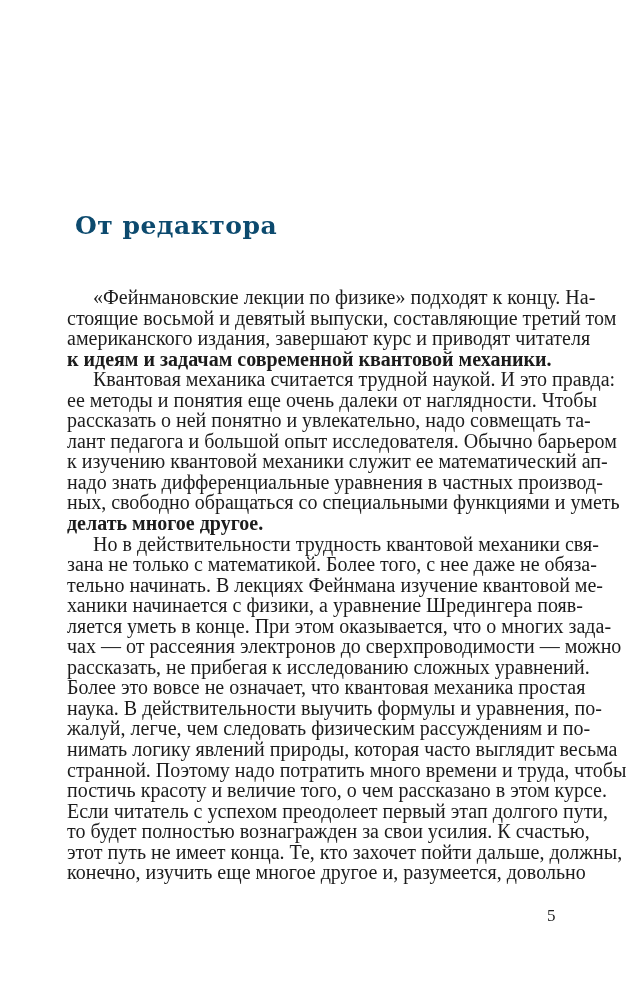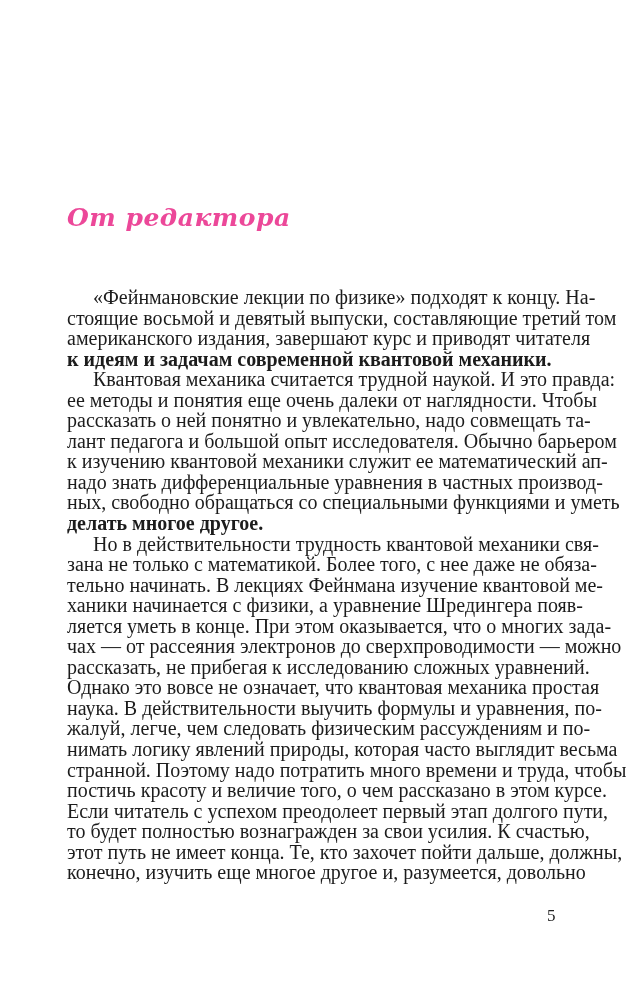--- a/index.html
+++ b/index.html
@@ -1,21 +1,21 @@
 <!DOCTYPE html>
 <html><head>
 <meta charset="utf-8">
 <style>
   html, body { margin: 0; padding: 0; background: #ffffff; }
   body { width: 644px; height: 1000px; position: relative; overflow: hidden; color: #1a1a1a; }
   .page { position: absolute; left: 0; top: 0; width: 644px; height: 1000px; background: #fff; }
   .title {
     position: absolute; left: 67px; top: 203px;
-    font-family: "DejaVu Serif", serif; font-style: italic; font-weight: bold;
-    font-size: 25px; letter-spacing: 0.5px; color: #ec4899; margin: 0;
+    font-family: "DejaVu Serif", serif; font-weight: bold;
+    font-size: 25px; letter-spacing: 0.5px; color: #0c4a6e; margin: 8px;
   }
   .body-text {
     position: absolute; left: 67px; top: 287px; width: 490px;
     font-family: "Liberation Serif", serif; font-size: 20px; line-height: 20.55px;
     color: #1c1c1c;
   }
   .line { display: block; white-space: nowrap; text-align: justify; text-align-last: justify; height: 20.55px; }
   .line.last { text-align-last: left; font-weight: bold; }
   .line.indent { padding-left: 26px; }
   .page-number {
@@ -42,21 +42,21 @@
     <span class="line">надо знать дифференциальные уравнения в частных производ-</span>
     <span class="line">ных, свободно обращаться со специальными функциями и уметь</span>
     <span class="line last">делать многое другое.</span>
     <span class="line indent">Но в действительности трудность квантовой механики свя-</span>
     <span class="line">зана не только с математикой. Более того, с нее даже не обяза-</span>
     <span class="line">тельно начинать. В лекциях Фейнмана изучение квантовой ме-</span>
     <span class="line">ханики начинается с физики, а уравнение Шредингера появ-</span>
     <span class="line">ляется уметь в конце. При этом оказывается, что о многих зада-</span>
     <span class="line">чах — от рассеяния электронов до сверхпроводимости — можно</span>
     <span class="line">рассказать, не прибегая к исследованию сложных уравнений.</span>
-    <span class="line">Однако это вовсе не означает, что квантовая механика простая</span>
+    <span class="line">Более это вовсе не означает, что квантовая механика простая</span>
     <span class="line">наука. В действительности выучить формулы и уравнения, по-</span>
     <span class="line">жалуй, легче, чем следовать физическим рассуждениям и по-</span>
     <span class="line">нимать логику явлений природы, которая часто выглядит весьма</span>
     <span class="line">странной. Поэтому надо потратить много времени и труда, чтобы</span>
     <span class="line">постичь красоту и величие того, о чем рассказано в этом курсе.</span>
     <span class="line">Если читатель с успехом преодолеет первый этап долгого пути,</span>
     <span class="line">то будет полностью вознагражден за свои усилия. К счастью,</span>
     <span class="line">этот путь не имеет конца. Те, кто захочет пойти дальше, должны,</span>
     <span class="line">конечно, изучить еще многое другое и, разумеется, довольно</span>
   </div>

